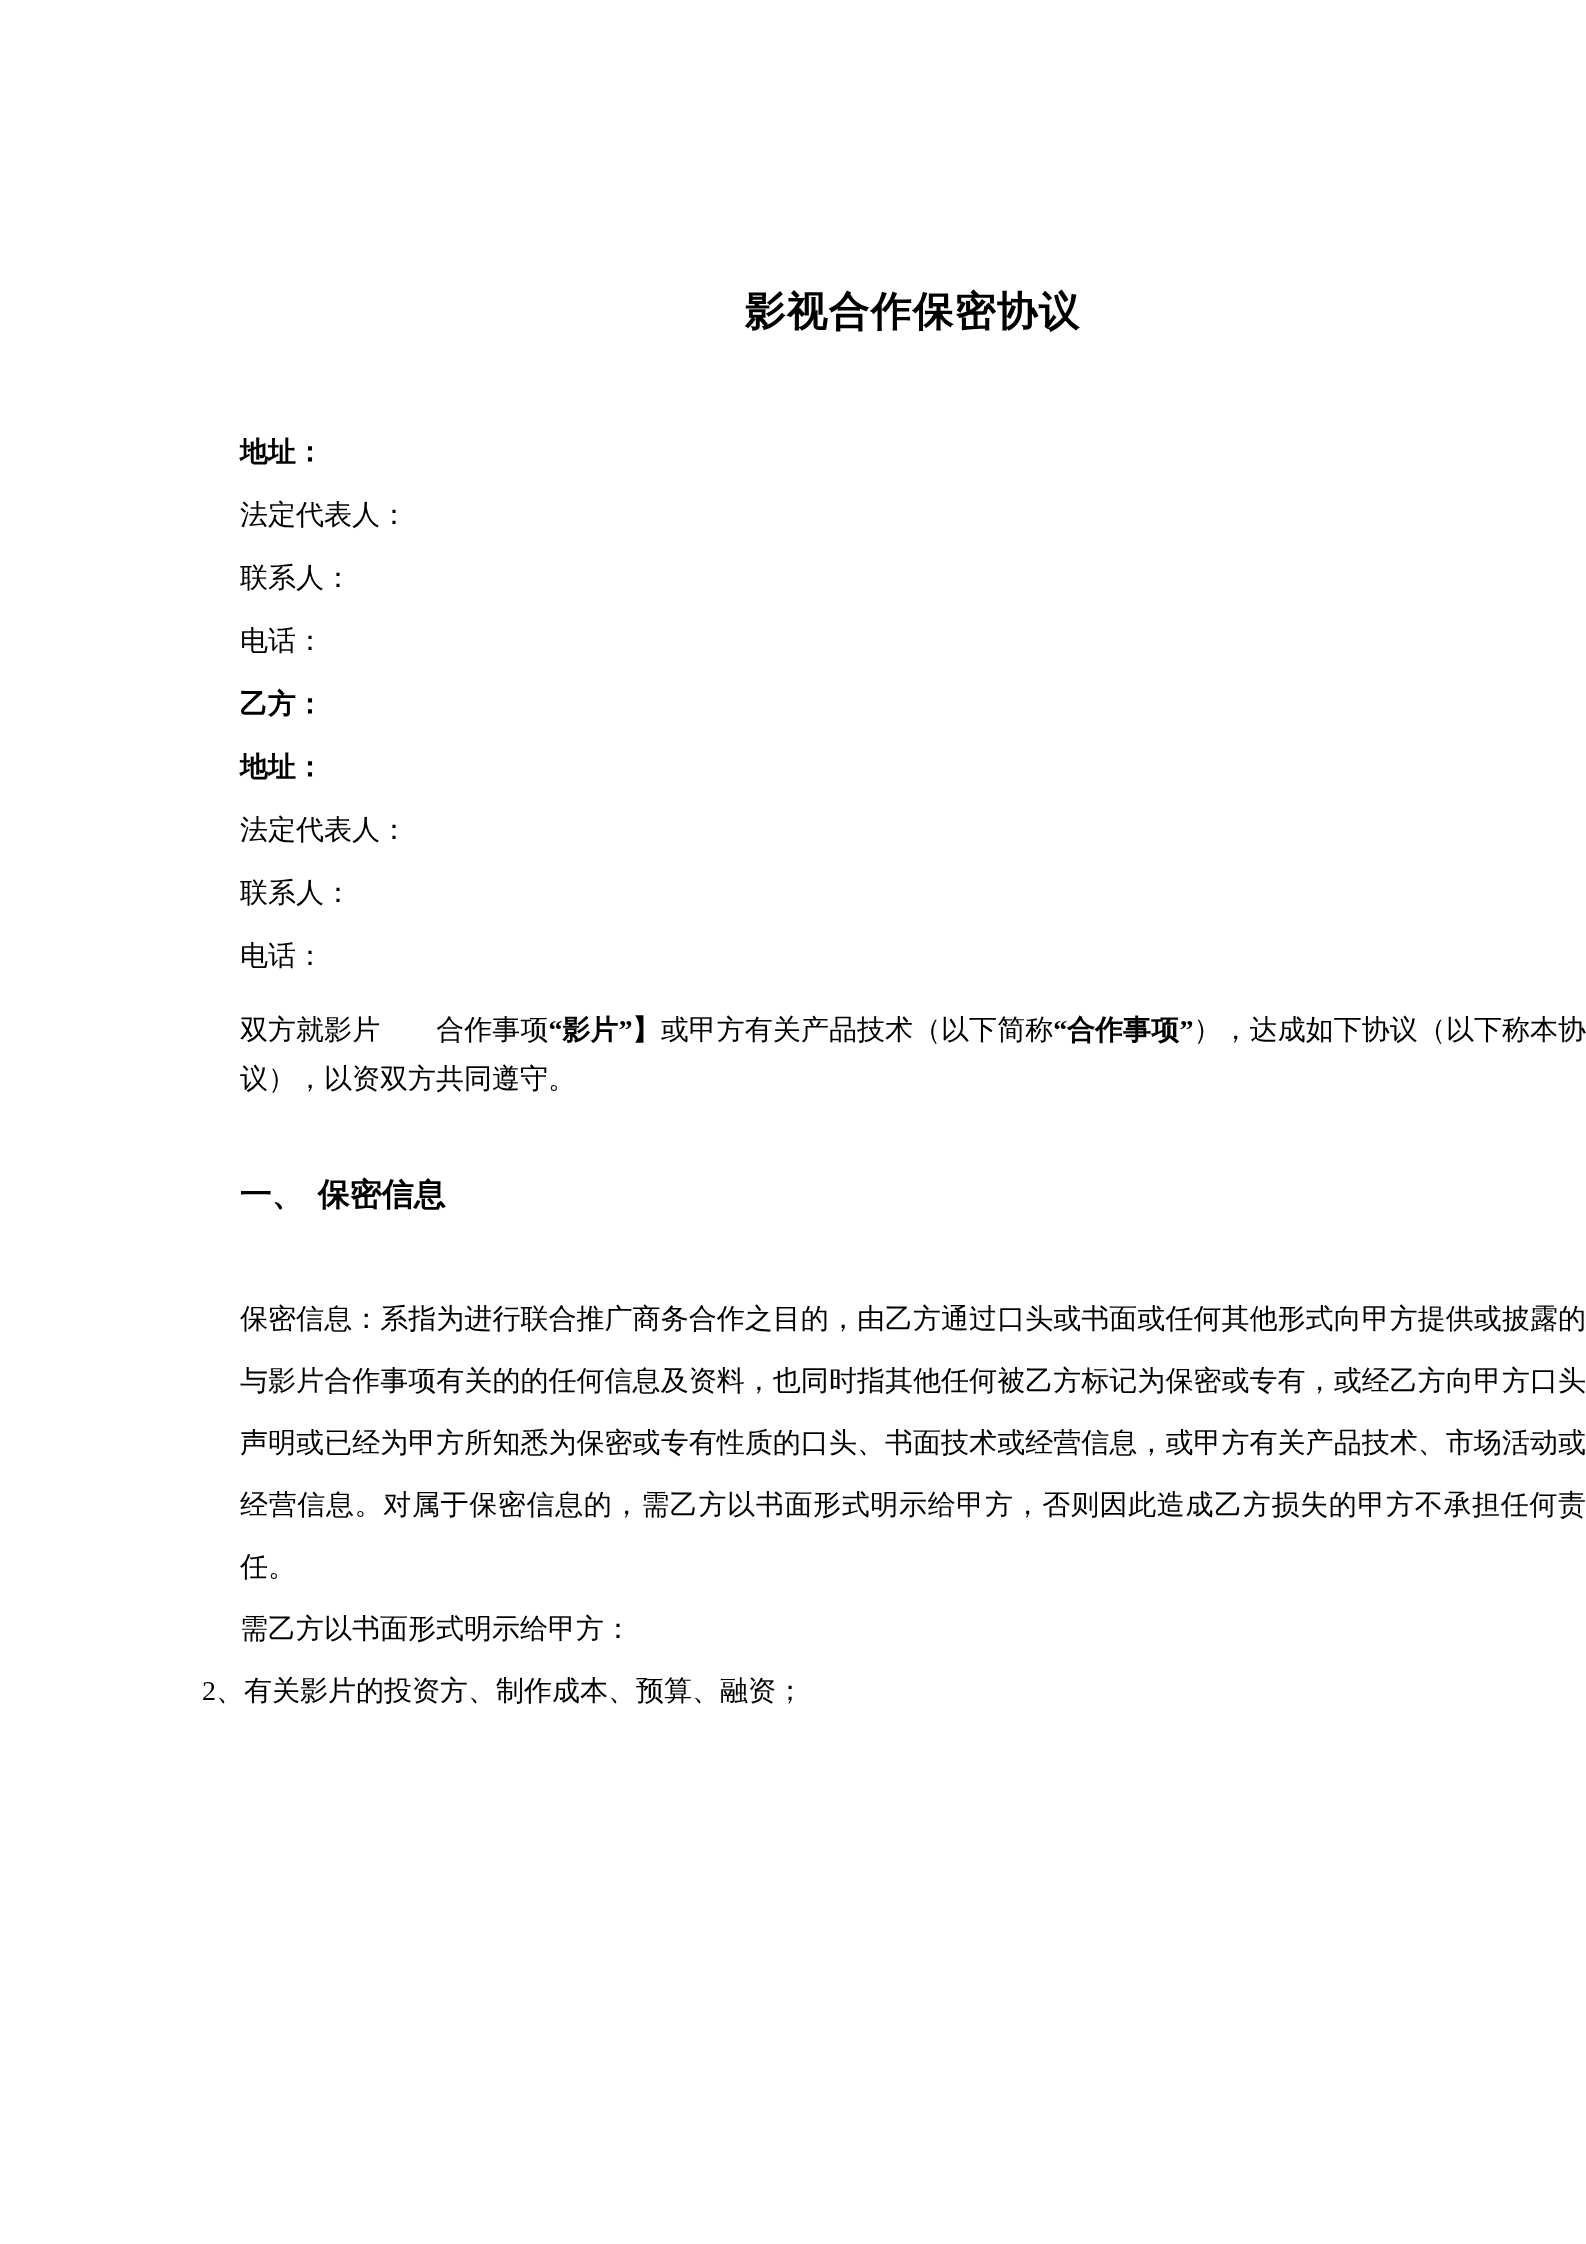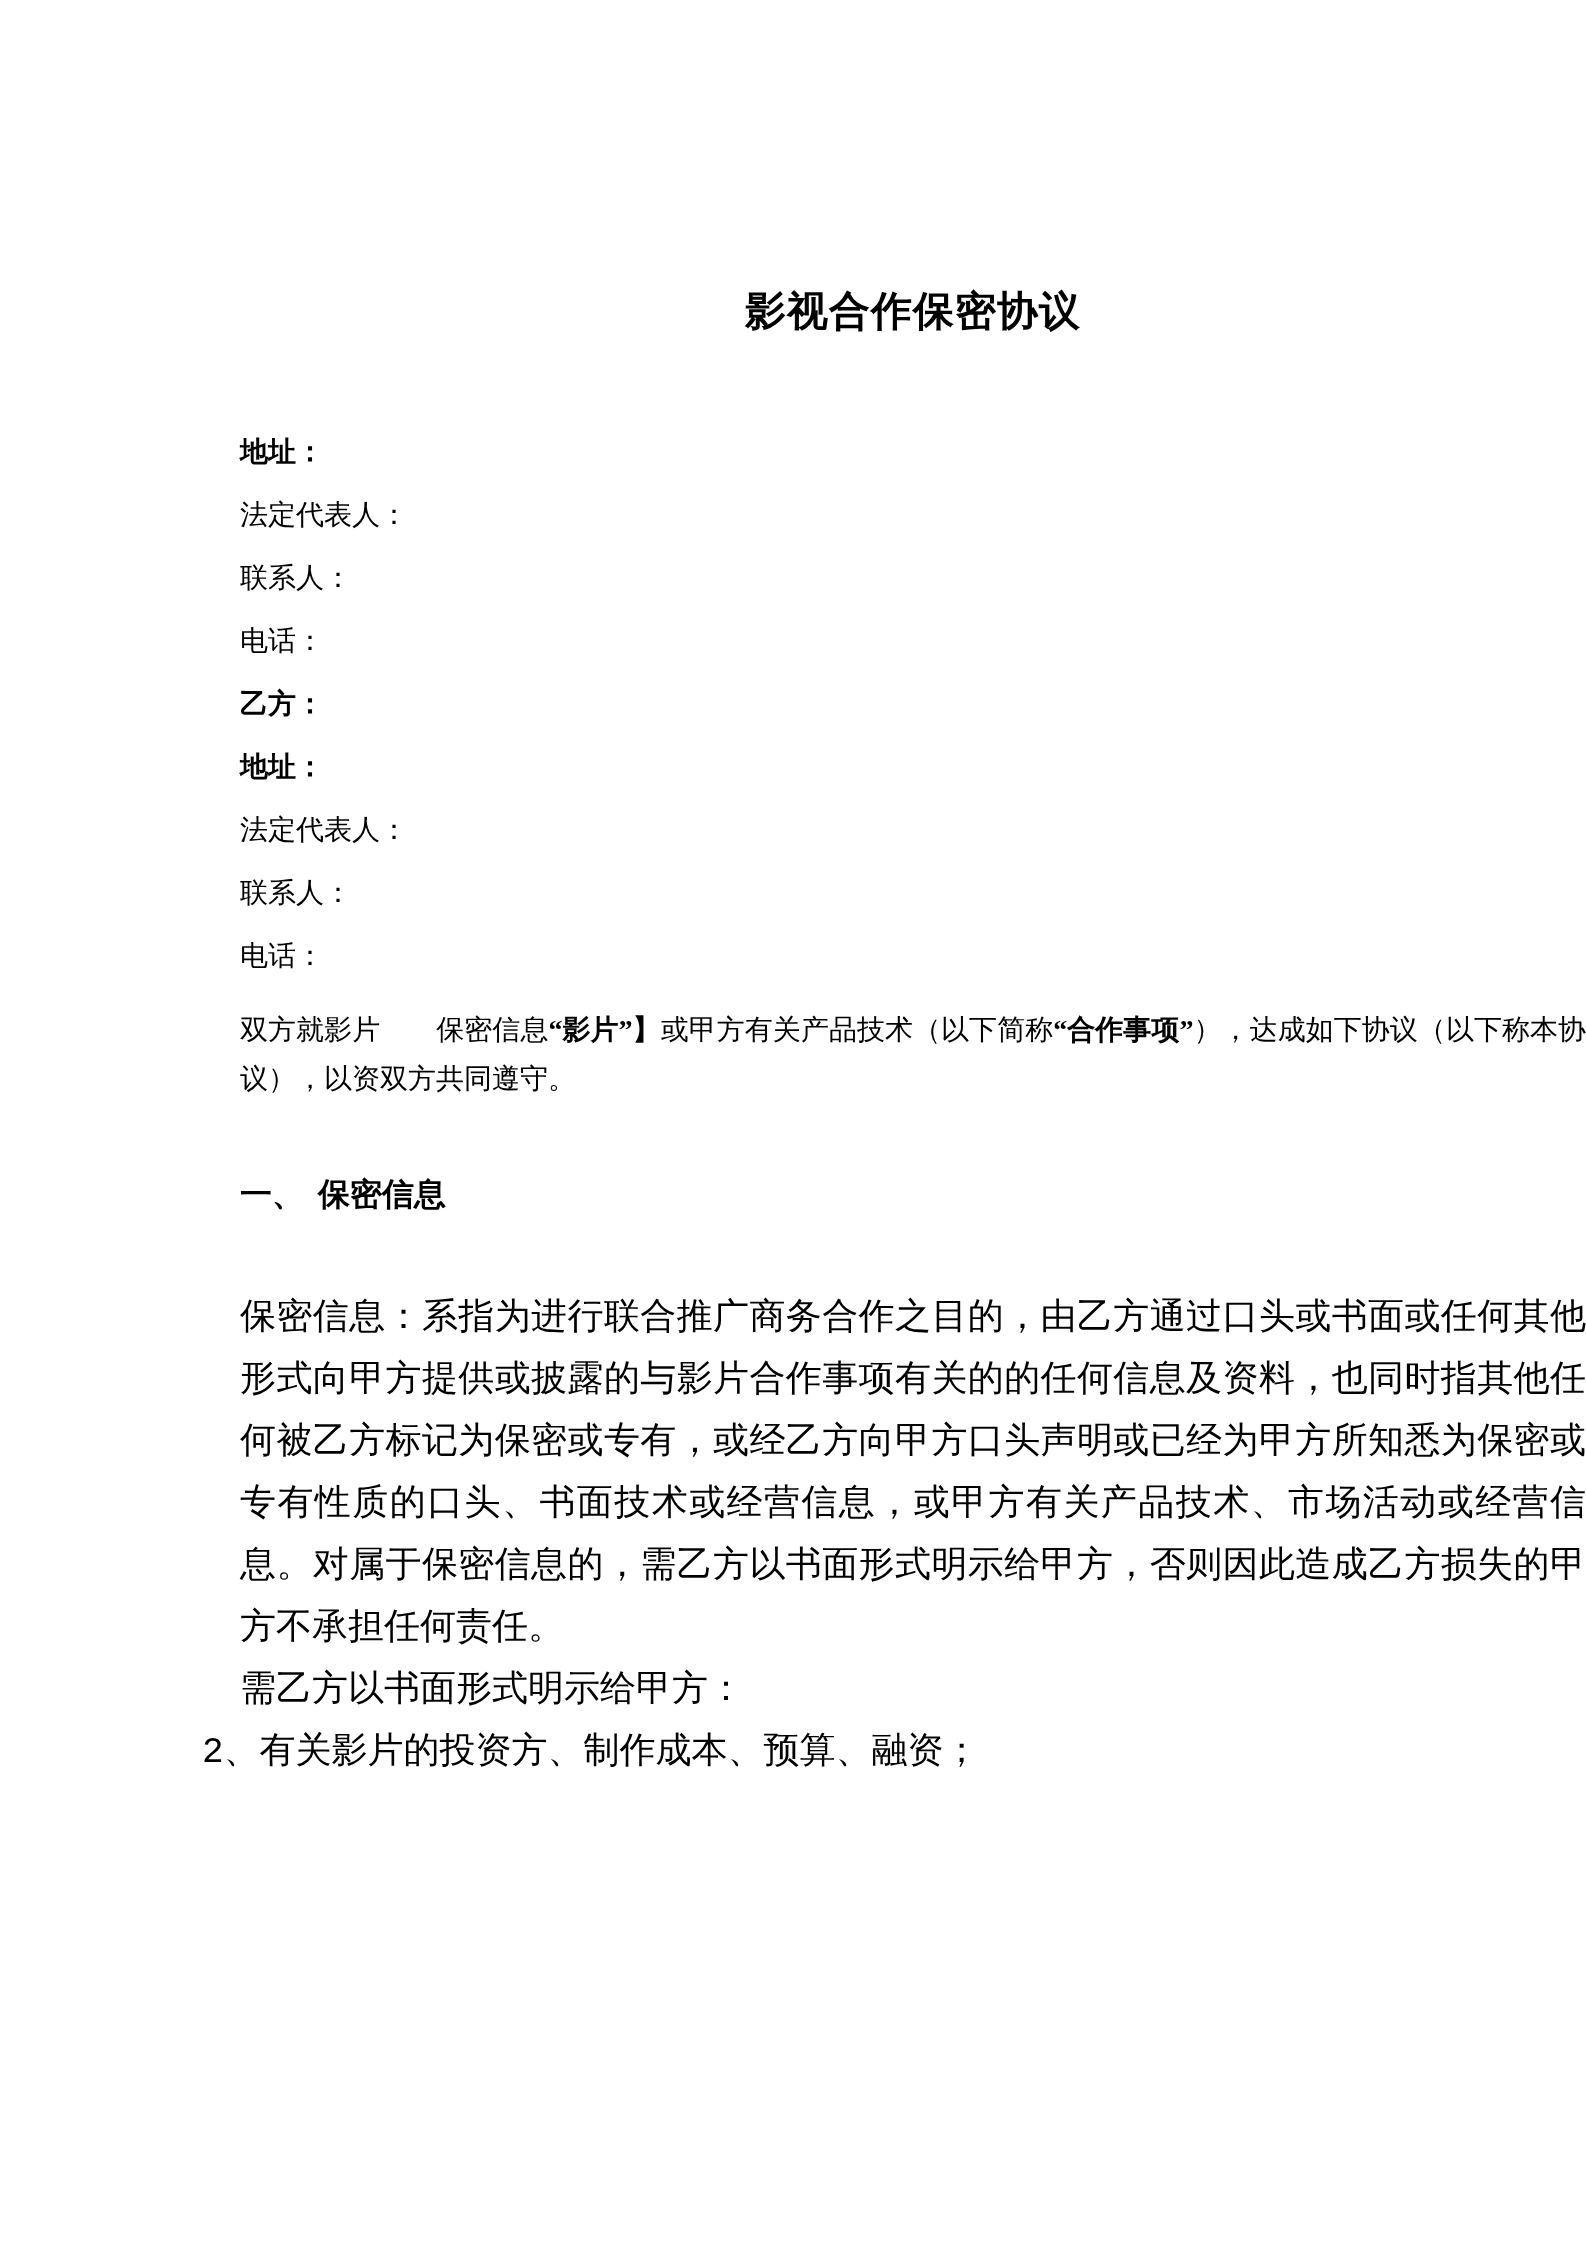--- a/index.html
+++ b/index.html
@@ -50,25 +50,24 @@
     margin-top: 74px;
     font-size: 32px;
     line-height: 34px;
     font-weight: bold;
   }
   .section-heading .heading-text {
     margin-left: 14px;
   }
   .body-flow {
     margin-top: 77px;
-    font-size: 36px;
+    font-size: 28px;
     line-height: 62px;
     text-align: justify;
     text-justify: inter-ideograph;
-    font-family: Liberation Mono, monospace;
   }
   .body-flow p {
     margin: 0;
     padding: 0;
   }
   .list-item {
     padding-left: 48px;
     text-indent: -38px;
   }
   .b {
@@ -89,21 +88,21 @@
       <div class="party-row">联系人：</div>
       <div class="party-row">电话：</div>
       <div class="party-row bold">乙方：</div>
       <div class="party-row bold">地址：</div>
       <div class="party-row">法定代表人：</div>
       <div class="party-row">联系人：</div>
       <div class="party-row">电话：</div>
     </div>
 
     <div class="intro">
-      <span>双方就影片　　保密信息</span><span class="b">“影片”】</span><span>或甲方有关产品技术（以下简称</span><span class="b">“合作事项”</span><span>），达成如下协议（以下称本协议），以资双方共同遵守。</span>
+      <span>双方就影片　　合作事项</span><span class="b">“影片”】</span><span>或甲方有关产品技术（以下简称</span><span class="b">“合作事项”</span><span>），达成如下协议（以下称本协议），以资双方共同遵守。</span>
     </div>
 
     <div class="section-heading">
       <span class="heading-number">一、</span><span class="heading-text">保密信息</span>
     </div>
 
     <div class="body-flow">
       <p>保密信息：系指为进行联合推广商务合作之目的，由乙方通过口头或书面或任何其他形式向甲方提供或披露的与影片合作事项有关的的任何信息及资料，也同时指其他任何被乙方标记为保密或专有，或经乙方向甲方口头声明或已经为甲方所知悉为保密或专有性质的口头、书面技术或经营信息，或甲方有关产品技术、市场活动或经营信息。对属于保密信息的，需乙方以书面形式明示给甲方，否则因此造成乙方损失的甲方不承担任何责任。</p>
       <p>需乙方以书面形式明示给甲方：</p>
       <p class="list-item">

